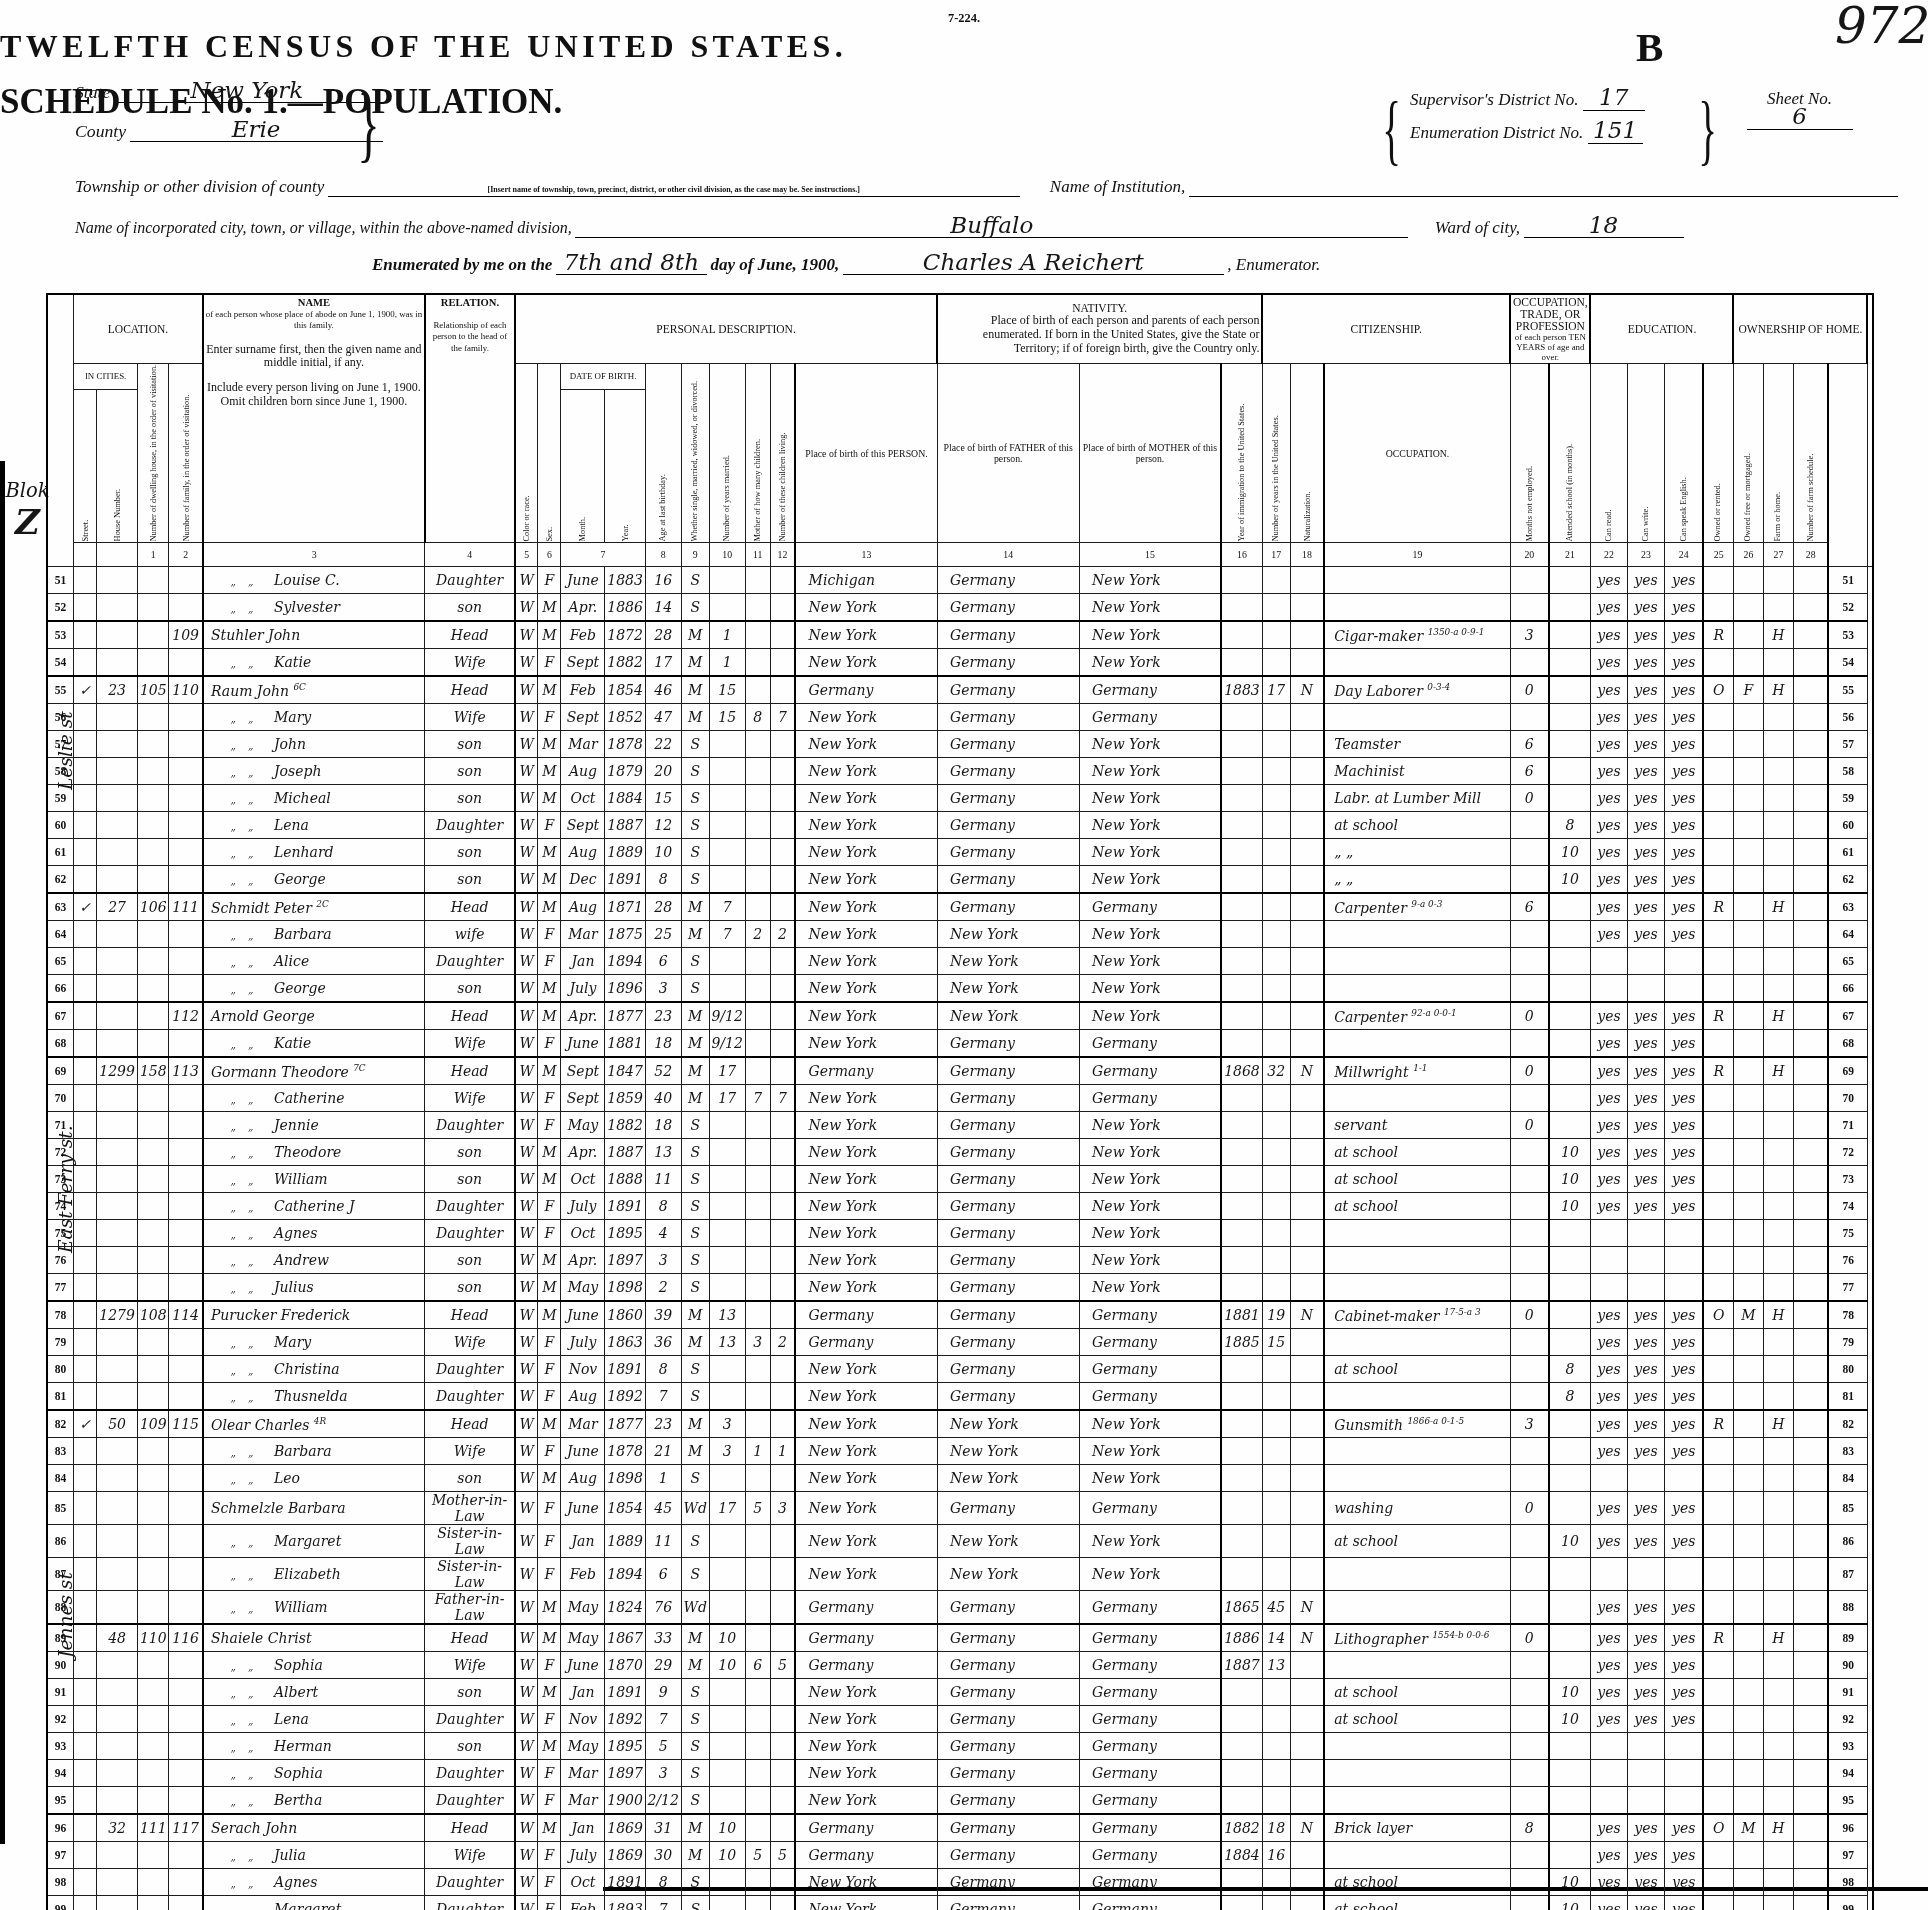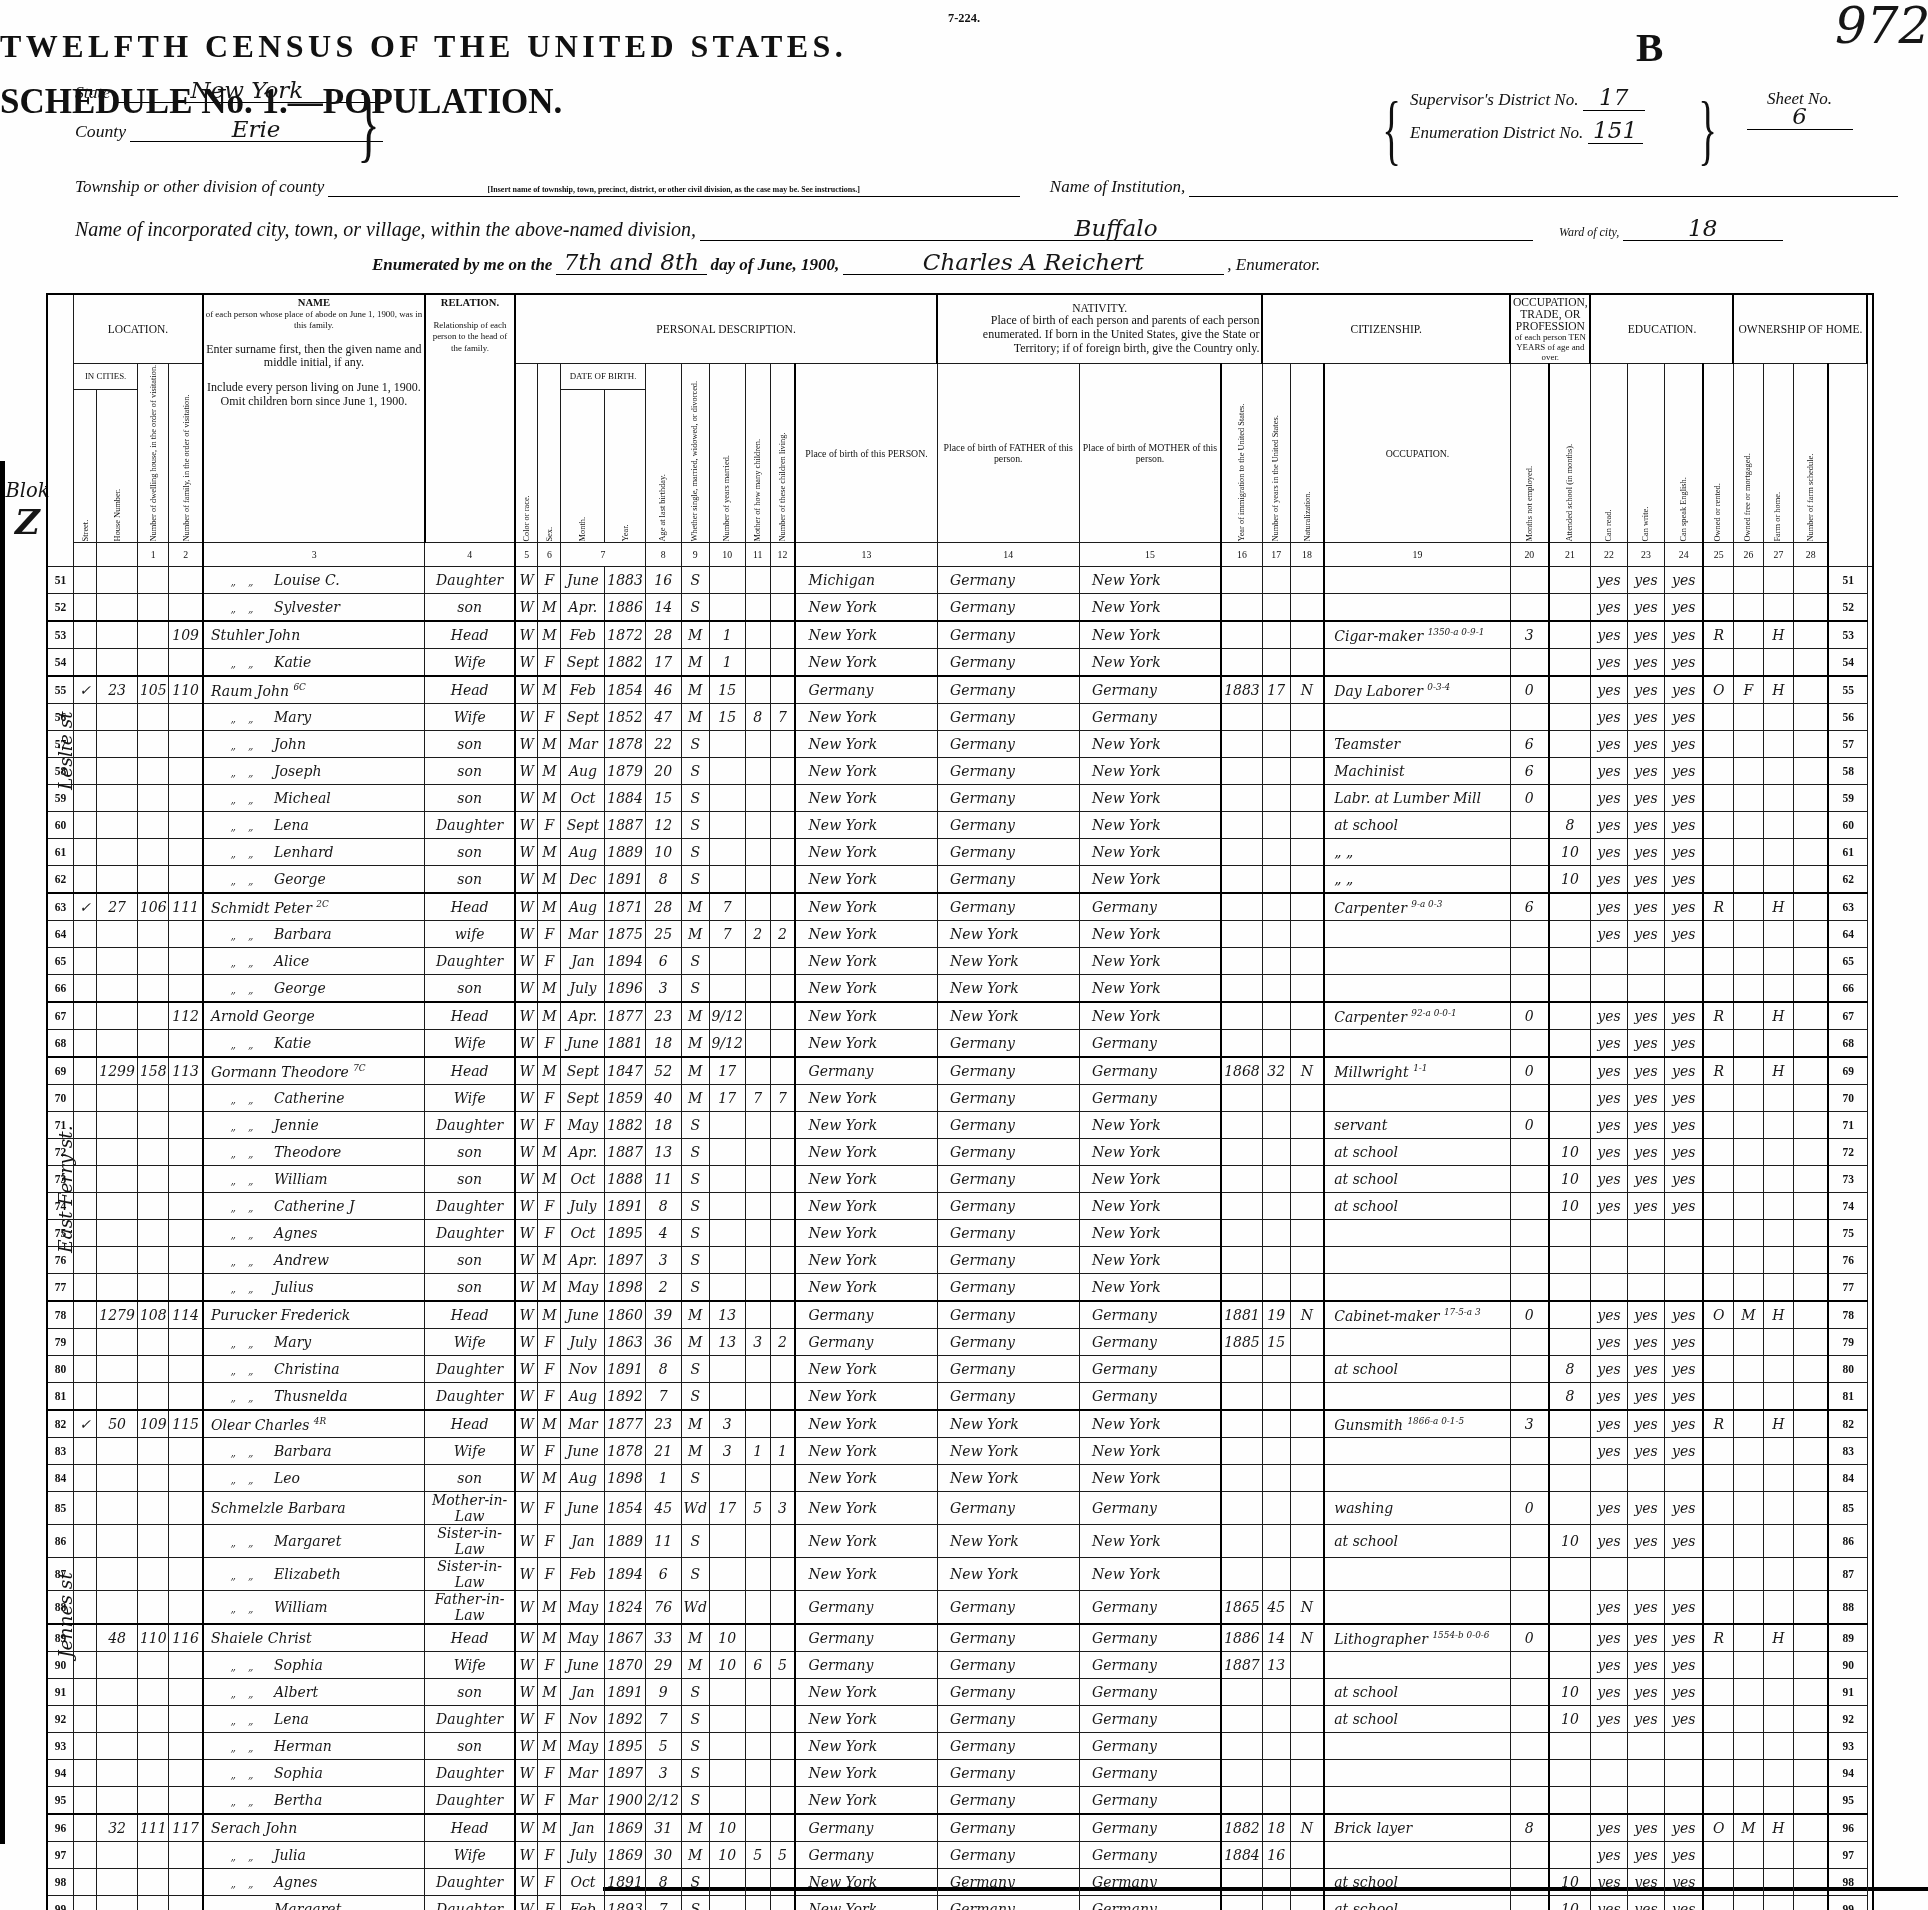--- a/index.html
+++ b/index.html
@@ -107,23 +107,23 @@
   </div>
 
   <div class="abs township-row">
     <span class="lbl" style="font-size:17px;">Township or other division of county</span>
     <span class="blank" style="width:692px;vertical-align:bottom;"><span class="fine">[Insert name of township, town, precinct, district, or other civil division, as the case may be.  See instructions.]</span></span>
     <span class="lbl" style="font-size:17px;margin-left:26.6px;">Name of Institution,</span>
     <span class="blank" style="width:709px;">&nbsp;</span>
   </div>
 
   <div class="abs city-row">
-    <span class="lbl" style="font-size:20px;text-align:center;">Name of incorporated city, town, or village, within the above-named division,</span>
+    <span class="lbl" style="font-size:16px;text-align:center;">Name of incorporated city, town, or village, within the above-named division,</span>
     <span class="blank" style="width:833px;"><span class="hw hv">Buffalo</span></span>
-    <span class="lbl" style="font-size:12px;margin-left:23px;">Ward of city,</span>
+    <span class="lbl" style="font-size:17px;margin-left:23px;">Ward of city,</span>
     <span class="blank" style="width:160px;"><span class="hw hv">18</span></span>
   </div>
 
   <div class="abs enum-row">
     <span class="lbl" style="font-size:17px;font-weight:bold;">Enumerated by me on the</span>
     <span class="blank" style="width:151px;"><span class="hw hv">7th and 8th</span></span>
     <span class="lbl" style="font-size:17px;font-weight:bold;">day of June, 1900,</span>
     <span class="blank" style="width:381px;"><span class="hw hv">Charles A Reichert</span></span>
     <span class="lbl" style="font-size:17px;">, Enumerator.</span>
   </div>

